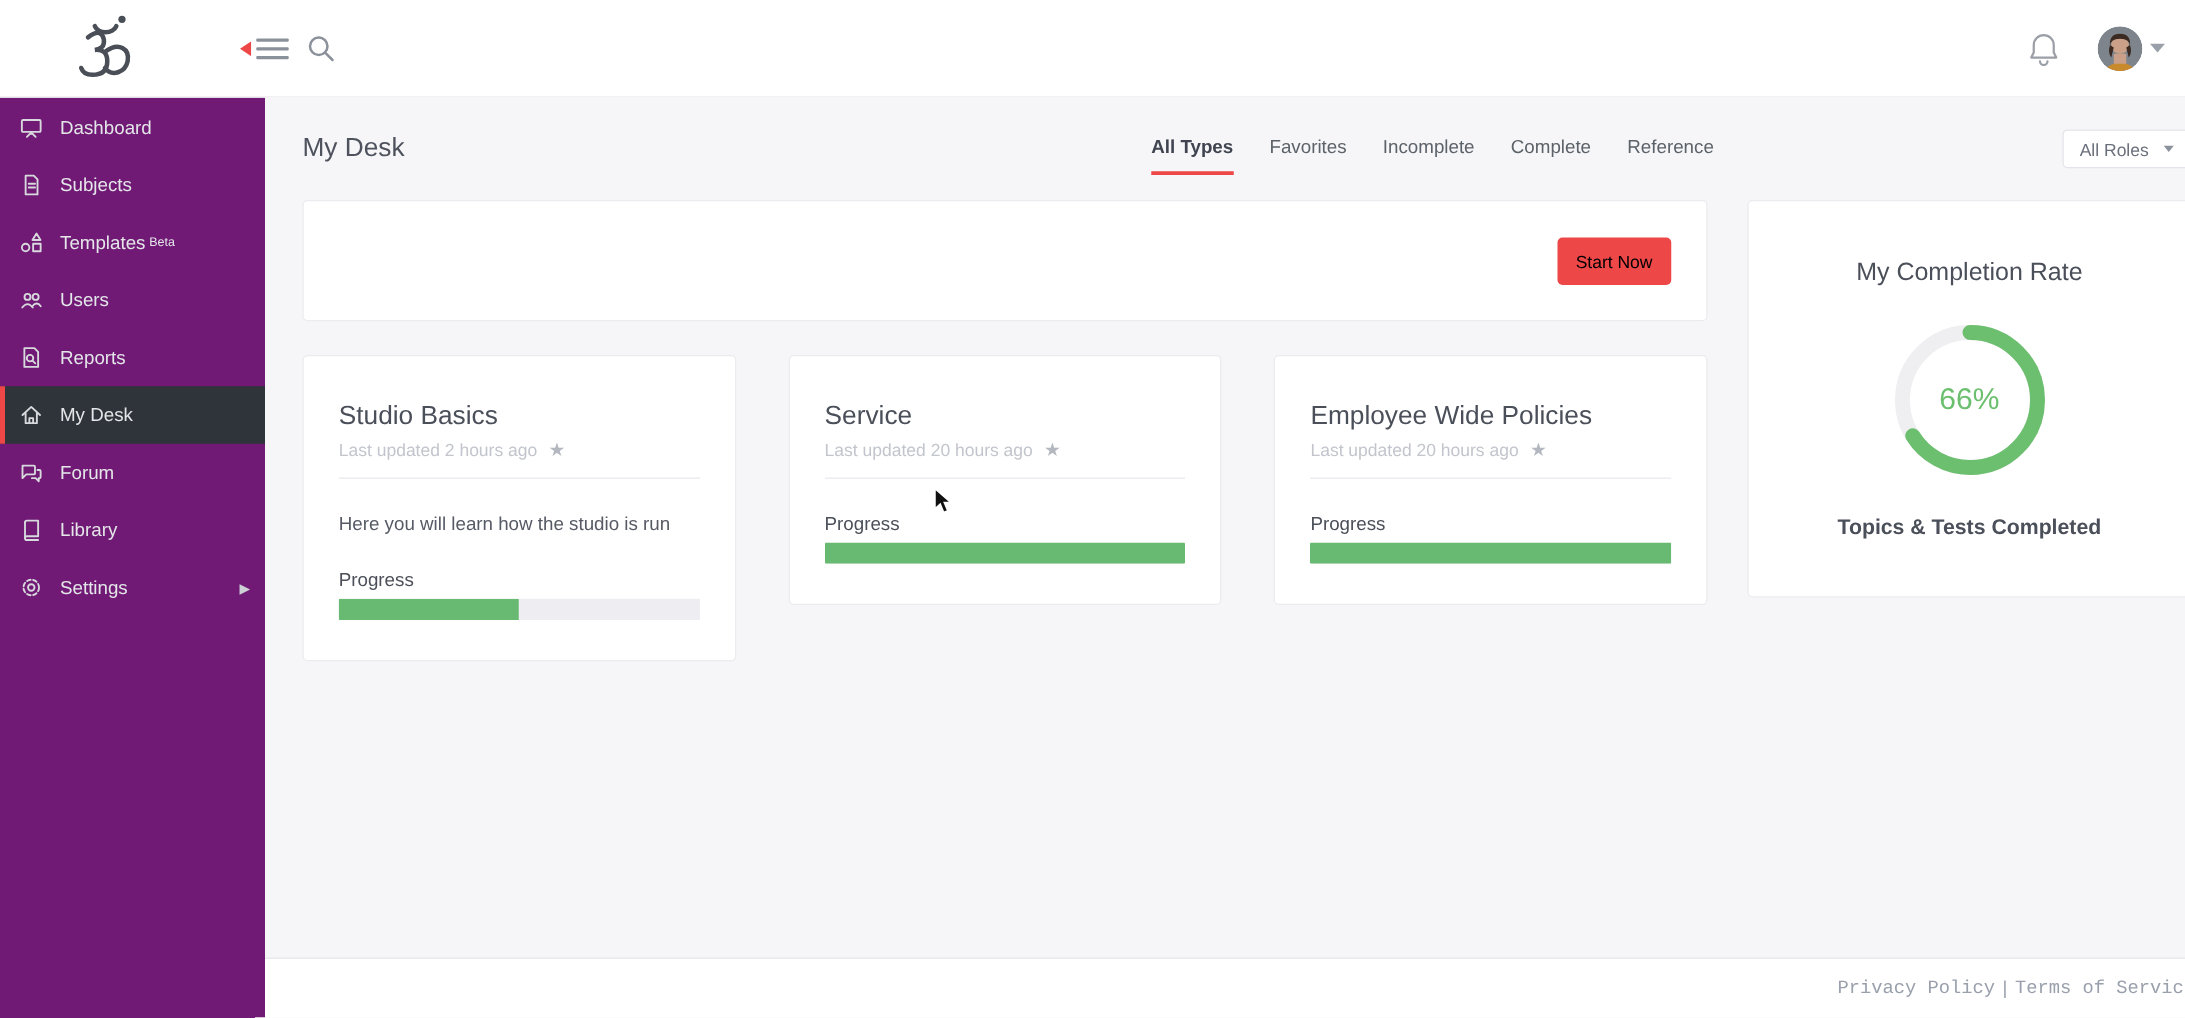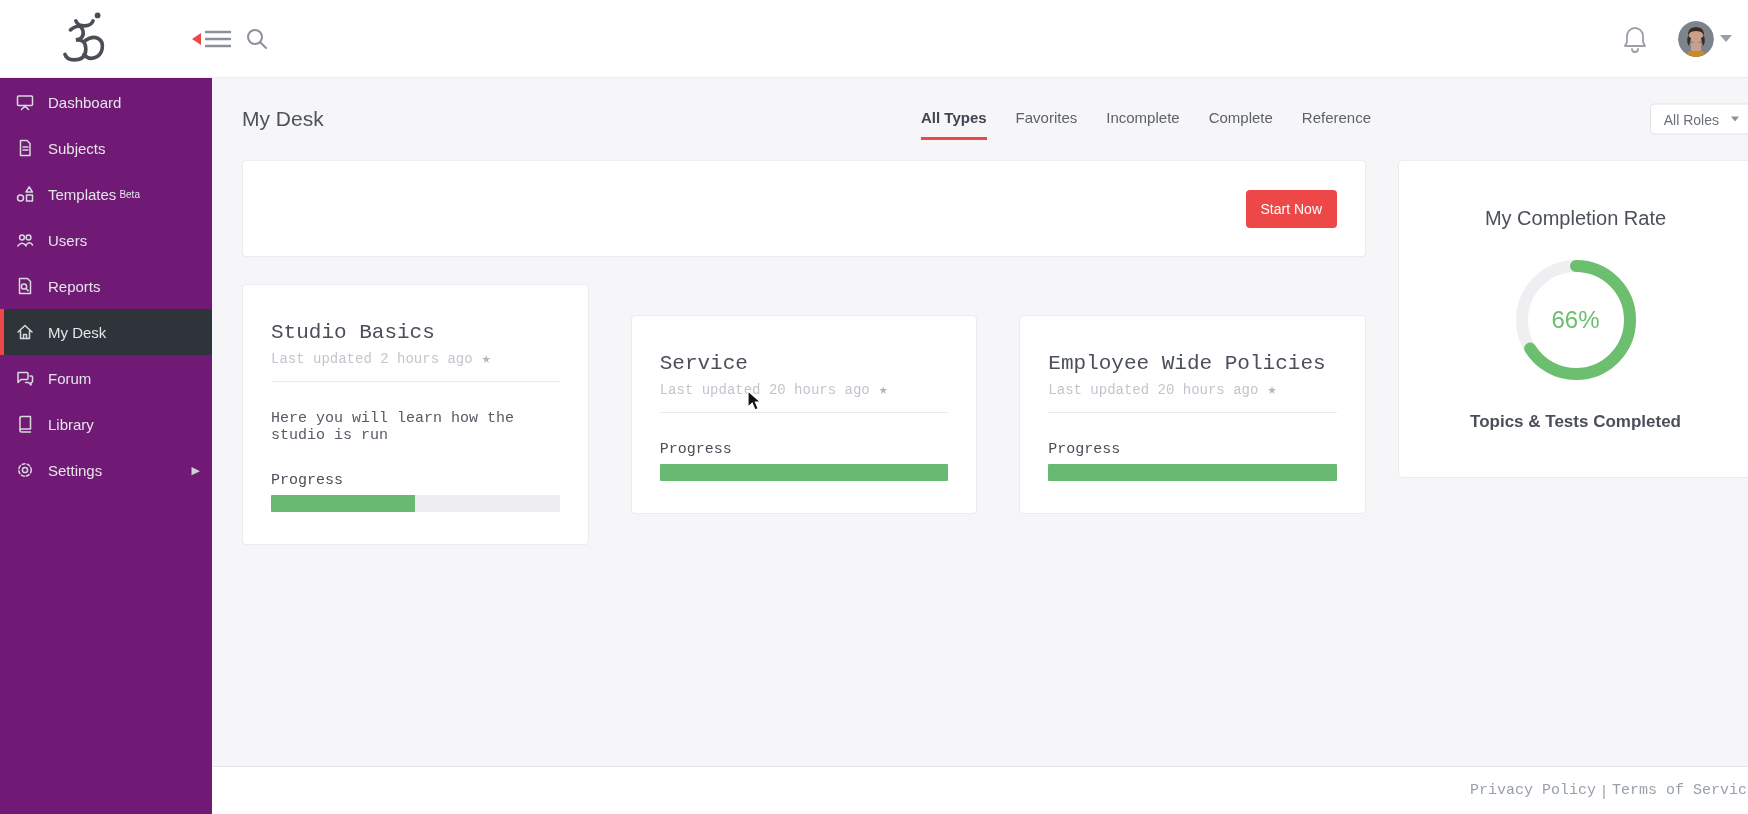--- a/index.html
+++ b/index.html
@@ -57,24 +57,24 @@
     border-right:4.5px solid transparent; border-top:5px solid #8b919b; }
 
   
   .content-row { display:flex; gap:32px; align-items:flex-start; }
   .left-col { width:1124px; flex:none; }
   .right-col { width:355px; flex:none; }
 
   .banner { background:#fff; border:1px solid #ebebf0; border-radius:4px; height:97px;
     display:flex; align-items:center; padding:0 28px 0 29px; }
   .banner-text { font-size:19px; font-weight:700; color:#4d525c; }
-  .start-btn { margin-left:auto; background:#ee4747; color:#ffffff; border:none; border-radius:4px;
+  .start-btn { margin-left:auto; background:#ee4747; color:#000000; border:none; border-radius:4px;
     font-size:14px; font-family:inherit; padding:11px 15px; cursor:pointer; }
 
-  .cards-row { display:flex; gap:42px; margin-top:27px; align-items:center;font-family:Liberation Mono, monospace; }
+  .cards-row { display:flex; gap:42px; margin-top:27px; align-items:flex-start; }
   .card { background:#fff; border:1px solid #ebebf0; border-radius:4px; width:355px;
     padding:36px 28px 32px 28px; cursor:pointer; }
   .card-title { font-size:21px; color:#4a4f59; font-weight:500; }
   .card-meta { margin-top:7px; font-size:14px; color:#c2c5cc; display:flex; align-items:center; gap:9px; }
   .star { color:#b3b7bf; font-size:15px; line-height:1; }
   .card-divider { height:1px; background:#e9e9ee; margin-top:14px; margin-bottom:28px; }
   .card-desc { font-size:15px; color:#555a64; margin-bottom:28px; }
   .progress-label { font-size:15px; color:#4a4f58; margin-bottom:6px; }
   .progress-track { height:17px; background:#ededf2; border-radius:1px; overflow:hidden; }
   .progress-fill { height:100%; background:#68b971; }

